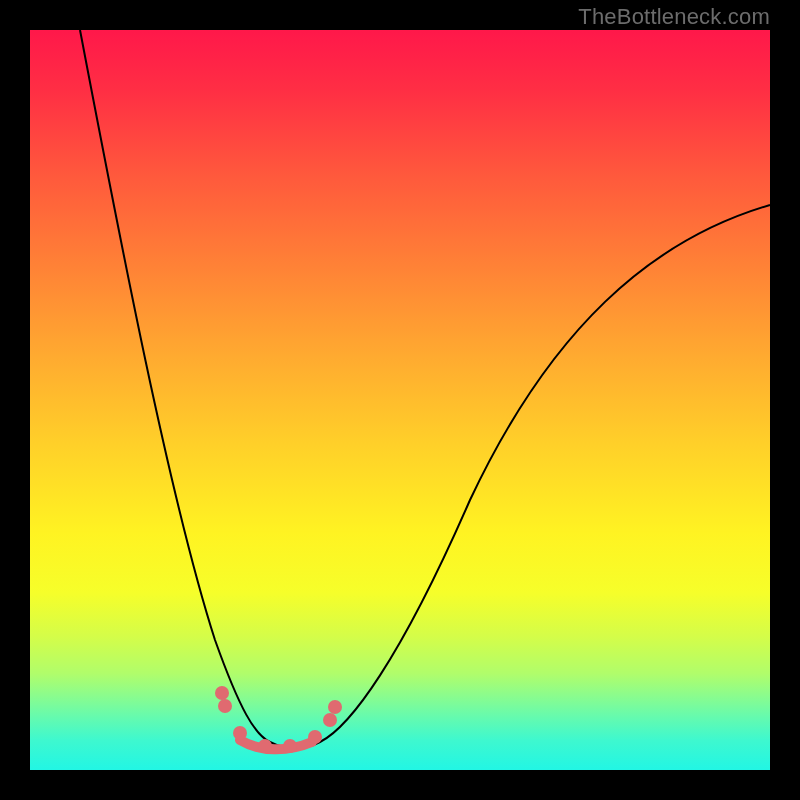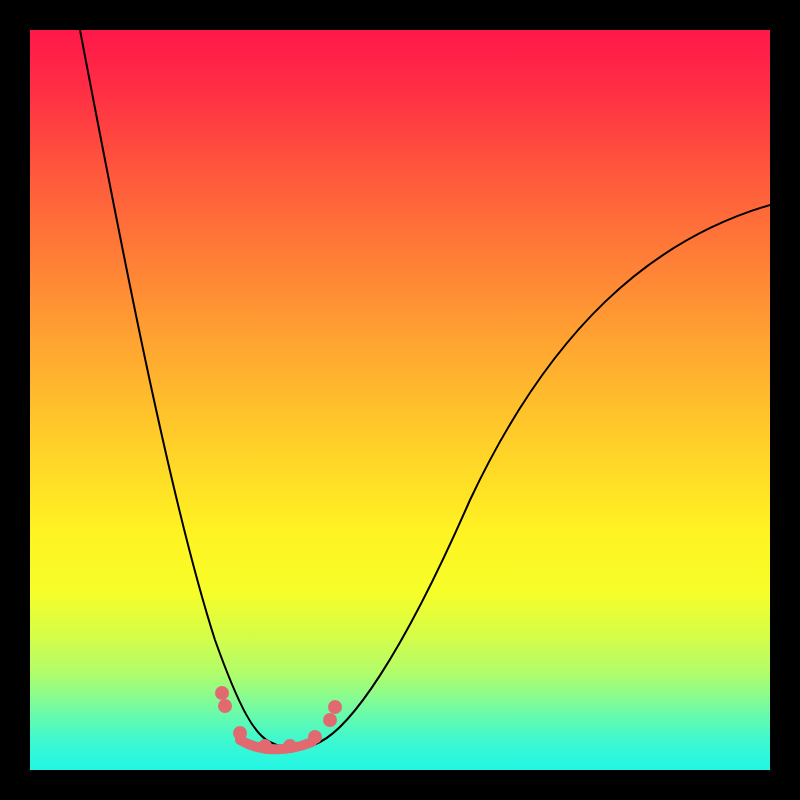--- a/index.html
+++ b/index.html
@@ -70,20 +70,21 @@
     stroke: #e06a70;
     stroke-width: 10;
     stroke-linecap: round;
   }
 </style>
 </head>
 <body>
 
 <div class="frame">
 
+  <div class="watermark">TheBottleneck.com</div>
 
   <div class="plot-area">
     <svg class="curve" viewBox="0 0 740 740">
       <path class="main-curve" d="M 50 0 C 90 210, 140 470, 185 610 C 210 680, 225 705, 240 712 C 255 720, 275 720, 290 712 C 320 697, 370 630, 440 470 C 520 300, 620 210, 740 175"></path>
 
       <path class="bridge" d="M 210 710 C 230 722, 258 722, 282 712"></path>
 
       <g id="marker-group">
           <circle class="dot" r="7" cx="192" cy="663"></circle>
           <circle class="dot" r="7" cx="195" cy="676"></circle>

